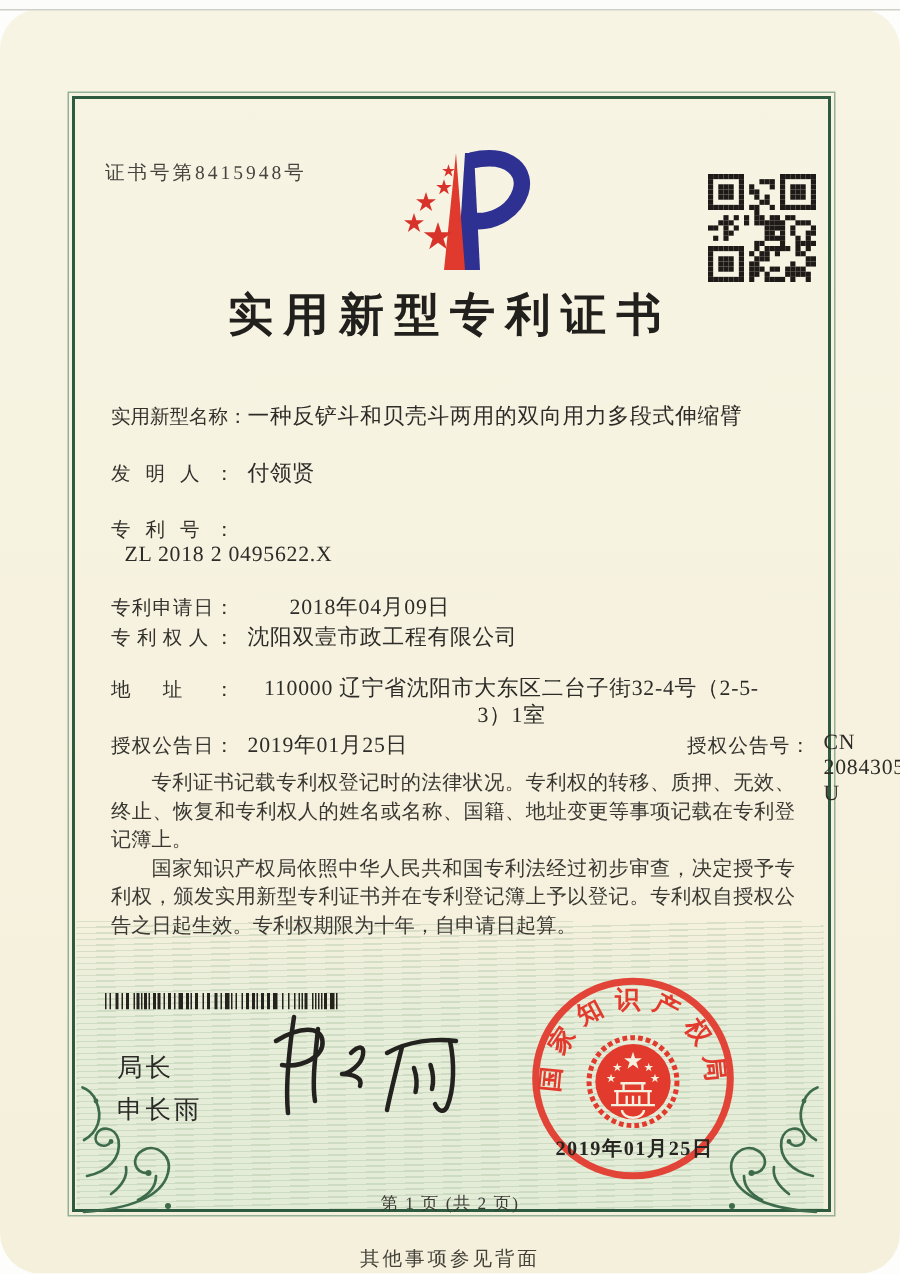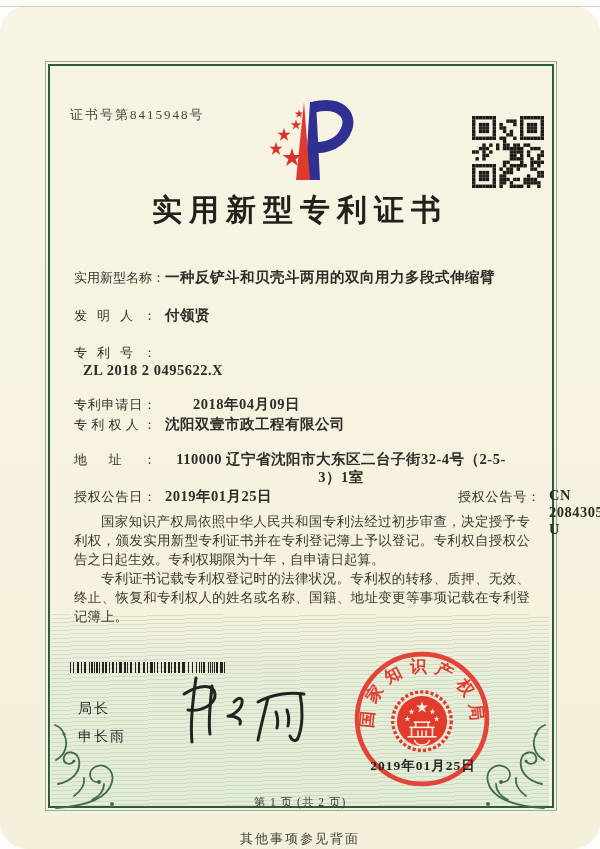--- a/index.html
+++ b/index.html
@@ -22,26 +22,26 @@
     position:absolute;left:51px;top:608px;width:498px;height:192px;
     background:
       repeating-linear-gradient(178.5deg, rgba(110,152,108,0.20) 0 1px, rgba(110,152,108,0) 1px 4px),
       linear-gradient(180deg, rgba(226,236,216,0) 0%, rgba(226,236,216,0.75) 30%, #e3ecd7 100%);
   }
   .txt{position:absolute;color:#2e2c28;}
   .cert-number{left:70px;top:100px;font-size:13px;letter-spacing:2px;color:#46443f;}
   .title{left:0;top:184px;width:600px;text-align:center;font-size:30px;font-weight:bold;letter-spacing:7px;color:#21201d;}
   .row{position:absolute;left:74px;display:flex;align-items:flex-start;font-size:14.5px;color:#2e2c28;}
   .row .lb{flex:none;width:82px;font-size:13px;color:#33312c;text-align:justify;text-align-last:justify;white-space:nowrap;overflow:visible;padding-top:1px;}
-  .row .val{margin-left:9px;letter-spacing:0.5px;font-weight:bold;}
+  .row .val{margin-left:9px;letter-spacing:0.5px;}
   .row .val.wide{width:352px;line-height:18px;text-align:center;}
   .grant-no{position:absolute;left:384px;top:0;display:flex;}
   .paras{position:absolute;left:74px;top:506px;width:456px;font-size:13.5px;line-height:19px;color:#3b3833;text-align:justify;}
   .paras p{margin:0;text-indent:2em;}
-  .officials .label{font-family:"Liberation Sans","DejaVu Sans",sans-serif;font-size:14px;color:#2b2a27;letter-spacing:2px;}
+  .officials .label{font-family:"Liberation Sans","DejaVu Sans",sans-serif;font-size:17px;color:#2b2a27;letter-spacing:2px;}
   .director-title{left:78px;top:694px;}
   .director-name{left:78px;top:722px;}
   .page-num{left:0;top:789px;width:600px;text-align:center;font-size:11.5px;color:#3c3a35;letter-spacing:1px;}
   .back-note{left:0;top:824px;width:600px;text-align:center;font-size:13px;color:#454239;letter-spacing:2px;}
   .seal-date{left:348px;top:751px;width:150px;text-align:center;font-size:13.5px;font-weight:bold;color:#262521;letter-spacing:1px;z-index:6;}
   svg{display:block;}
   .abs{position:absolute;}
 </style>
 </head>
 <body>
@@ -355,22 +355,22 @@
   <div class="row" style="top:481px;width:460px;">
     <span class="lb">授权公告日：</span>
     <span class="val">2019年01月25日</span>
     <span class="grant-no">
       <span class="lb">授权公告号：</span>
       <span class="val">CN 208430545 U</span>
     </span>
   </div>
 
   <div class="paras">
+    <p>专利证书记载专利权登记时的法律状况。专利权的转移、质押、无效、终止、恢复和专利权人的姓名或名称、国籍、地址变更等事项记载在专利登记簿上。</p>
     <p>国家知识产权局依照中华人民共和国专利法经过初步审查，决定授予专利权，颁发实用新型专利证书并在专利登记簿上予以登记。专利权自授权公告之日起生效。专利权期限为十年，自申请日起算。</p>
-    <p>专利证书记载专利权登记时的法律状况。专利权的转移、质押、无效、终止、恢复和专利权人的姓名或名称、国籍、地址变更等事项记载在专利登记簿上。</p>
   </div>
 
   <svg id="bc-svg" class="abs" style="left:70px;top:656px;" width="158" height="11" viewBox="0 0 158 11">
       <g fill="#26231f">
         <rect x="0" y="0" width="1" height="11"></rect>
         <rect x="3" y="0" width="1" height="11"></rect>
         <rect x="7" y="0" width="2" height="11"></rect>
         <rect x="11" y="0" width="1" height="11"></rect>
         <rect x="14" y="0" width="2" height="11"></rect>
         <rect x="19" y="0" width="1" height="11"></rect>

